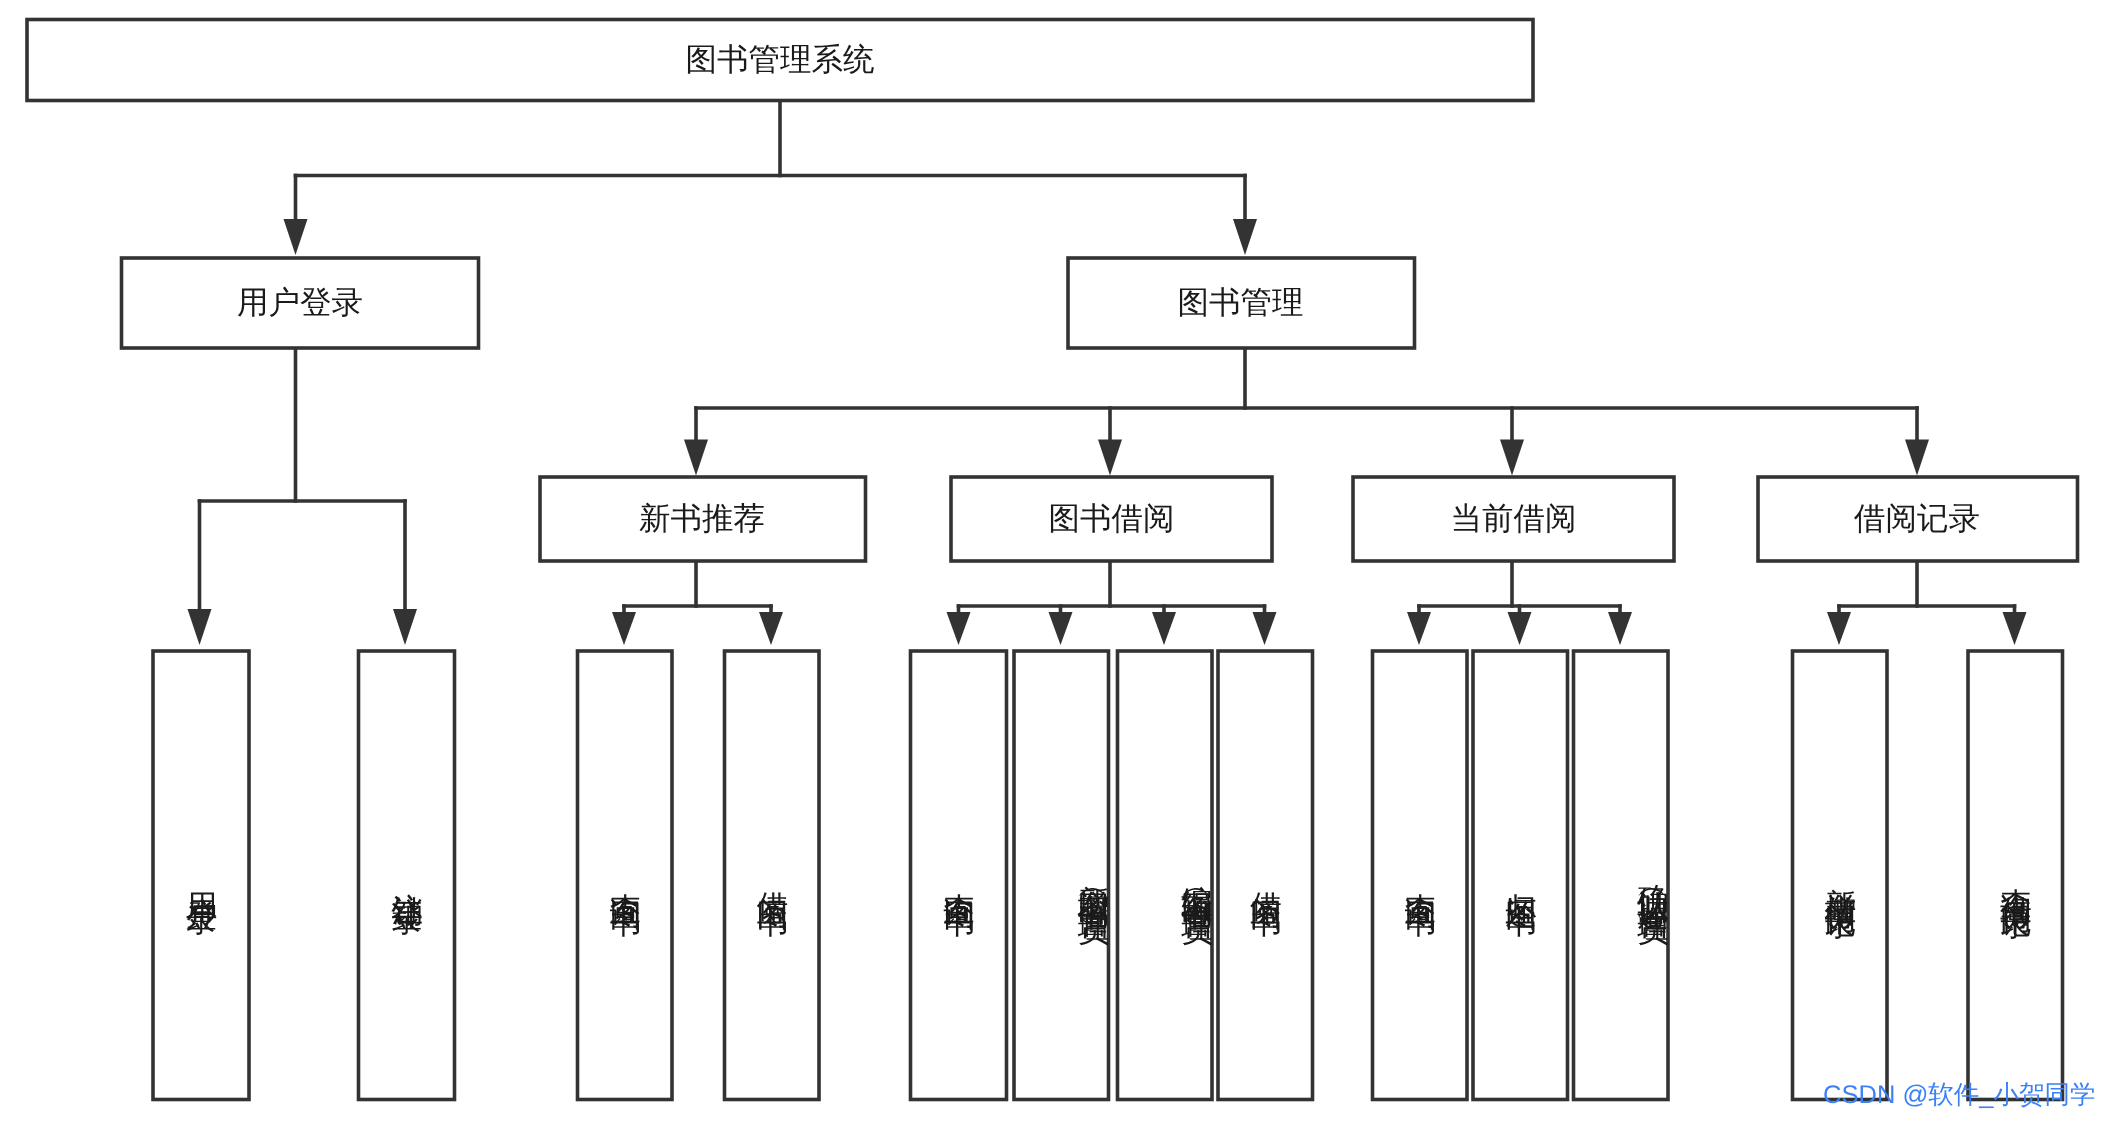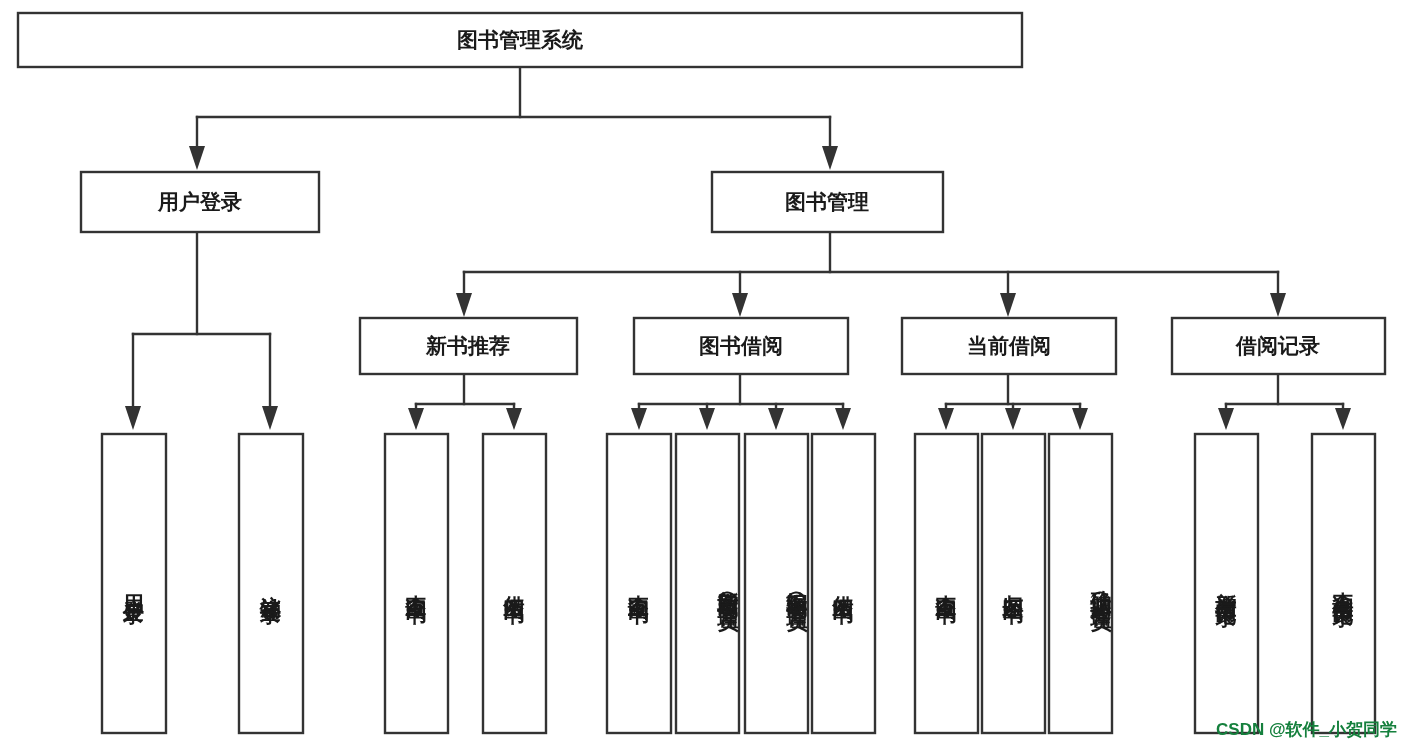--- a/index.html
+++ b/index.html
@@ -12,21 +12,20 @@
     height: 747px;
     font-family: "Liberation Sans", "DejaVu Sans", sans-serif;
     overflow: hidden;
     position: relative;
   }
   #diagram-root {
     position: relative;
     width: 1405px;
     height: 747px;
     background: #ffffff;
-    font-weight: bold;
   }
   svg.tree-svg {
     position: absolute;
     left: 0;
     top: 0;
     width: 1405px;
     height: 747px;
   }
   .node-box {
     fill: #ffffff;
@@ -62,21 +61,21 @@
     white-space: nowrap;
     pointer-events: none;
     user-select: none;
   }
   .watermark {
     position: absolute;
     right: 8px;
     bottom: 6px;
     font-family: "Liberation Sans", "DejaVu Sans", sans-serif;
     font-size: 17px;
-    color: #15803d;
+    color: #3b82f6;
     white-space: nowrap;
     user-select: none;
   }
 </style>
 </head>
 <body>
 
 <div id="diagram-root">
 
   <svg class="tree-svg" viewBox="0 0 1405 747" xmlns="http://www.w3.org/2000/svg">

